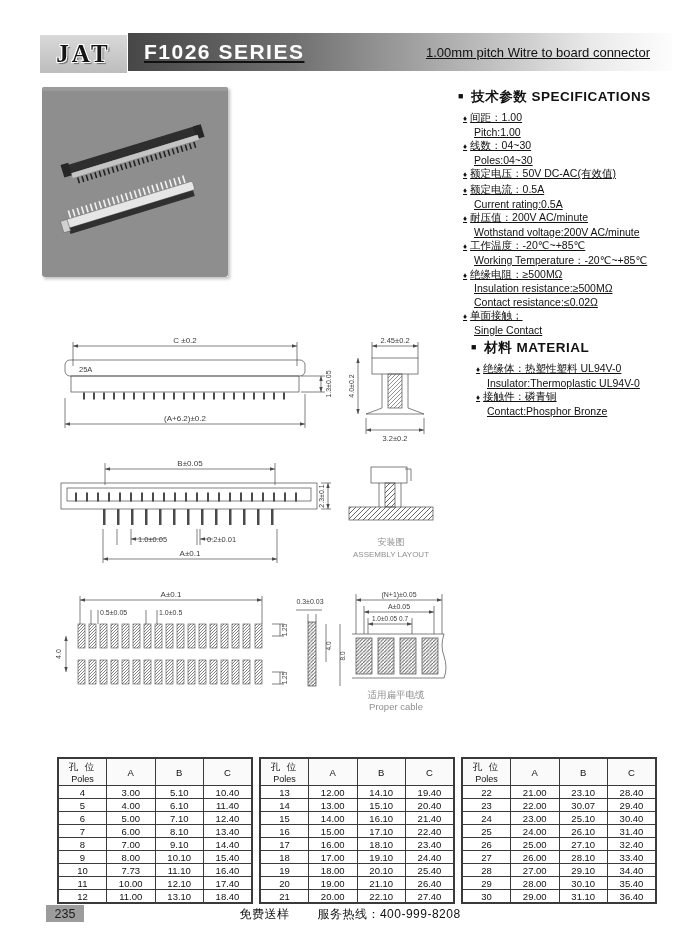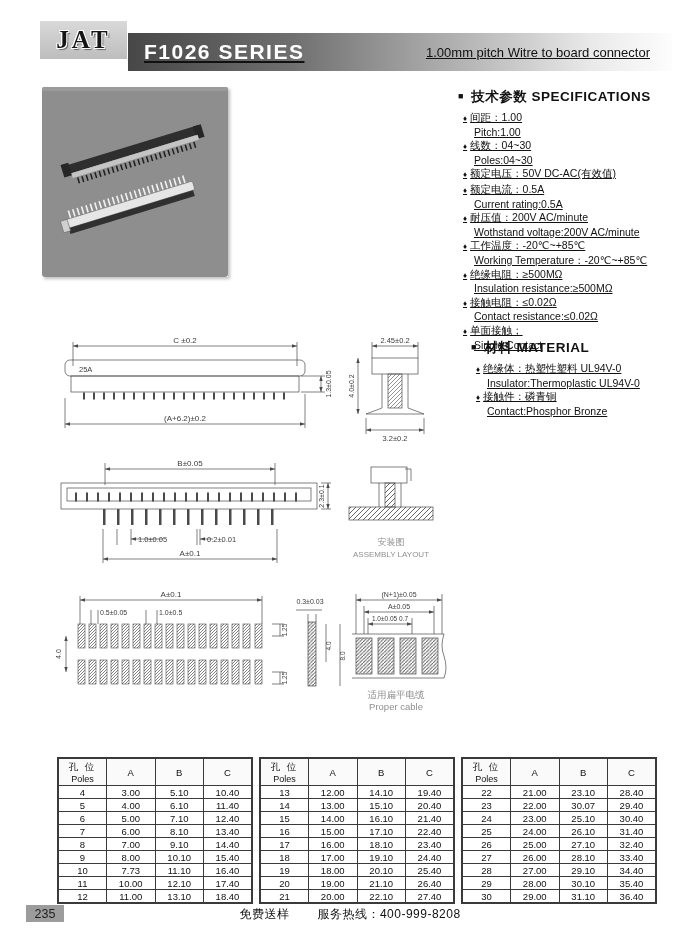--- a/index.html
+++ b/index.html
@@ -1,20 +1,20 @@
 <!DOCTYPE html>
 <html><head>
 <meta charset="utf-8">
 <style>
   html,body{margin:0;padding:0;background:#fff;}
   .page{position:relative;width:700px;height:950px;background:#ffffff;
         font-family:"Liberation Sans","DejaVu Sans",sans-serif;color:#111;overflow:hidden;}
 
   
-  .logo-box{position:absolute;left:40px;top:21px;width:87px;height:38px;
+  .logo-box{position:absolute;left:40px;top:35px;width:87px;height:38px;
             background:linear-gradient(#d9d9d9,#bdbdbd);
             display:flex;align-items:center;justify-content:center;}
   .logo-text{font-family:"Liberation Serif","DejaVu Serif",serif;font-weight:bold;
              font-size:25px;letter-spacing:3px;color:#151515;
              text-shadow:-1px -1px 0 #fff,1px -1px 0 #fff,-1px 1px 0 #fff,1px 1px 0 #fff,2px 2px 1px #666;}
   .header-bar{position:absolute;left:128px;top:33px;width:544px;height:38px;
               background:linear-gradient(90deg,#474747 0%,#6f6f6f 30%,#b5b5b5 62%,#e9e9e9 85%,#fdfdfd 100%);
               display:flex;align-items:center;text-decoration:underline;}
   .series-title{color:#ffffff;font-size:21px;font-weight:bold;letter-spacing:1.5px;padding-left:16px;}
   .header-subtitle{margin-left:auto;padding-right:22px;font-size:13px;color:#111;}
@@ -40,21 +40,21 @@
   .ptable{position:absolute;top:757px;width:196px;border-collapse:collapse;table-layout:fixed;
           font-size:9.5px;color:#111;border:2px solid #3a3a3a;}
   .ptable th,.ptable td{border:1px solid #3a3a3a;text-align:center;padding:0;height:12px;
                         font-weight:normal;background:#fff;overflow:hidden;}
   .ptable th{height:26px;background:#fafafa;}
   .ptable th .h-zh{font-size:9.5px;letter-spacing:2px;}
   .ptable th .h-en{font-size:9px;}
   .t1{left:57px;} .t2{left:259px;} .t3{left:461px;}
 
   
-  .page-num{position:absolute;left:26px;top:905px;width:38px;height:17px;background:#9c9c9c;
+  .page-num{position:absolute;left:46px;top:905px;width:38px;height:17px;background:#9c9c9c;
             color:#1e1e1e;font-size:12.5px;display:flex;align-items:center;justify-content:center;}
   .footer-line{position:absolute;left:0;top:906px;width:100%;text-align:center;font-size:12px;color:#111;
                letter-spacing:.5px;}
   .footer-line .gap{display:inline-block;width:28px;}
 </style>
 </head>
 <body>
 
 <div class="page">
 
@@ -113,21 +113,20 @@
     </div>
     <div class="item">
       <div class="zh"><span class="diamond">♦</span><span>工作温度：-20℃~+85℃</span></div>
       <div class="en">Working Temperature：-20℃~+85℃</div>
     </div>
     <div class="item">
       <div class="zh"><span class="diamond">♦</span><span>绝缘电阻：≥500MΩ</span></div>
       <div class="en">Insulation resistance:≥500MΩ</div>
     </div>
     <div class="item">
-      <div class="zh"><span class="diamond">♦</span><span>接触电阻：≤0.02Ω</span></div>
       <div class="en">Contact resistance:≤0.02Ω</div>
     </div>
     <div class="item">
       <div class="zh"><span class="diamond">♦</span><span>单面接触；</span></div>
       <div class="en">Single Contact</div>
     </div>
   </div>
 
   <div class="text-col material">
     <div class="section-heading">

